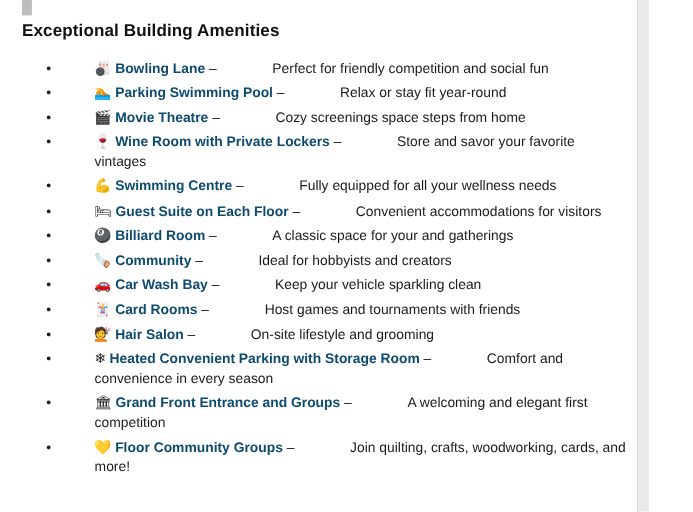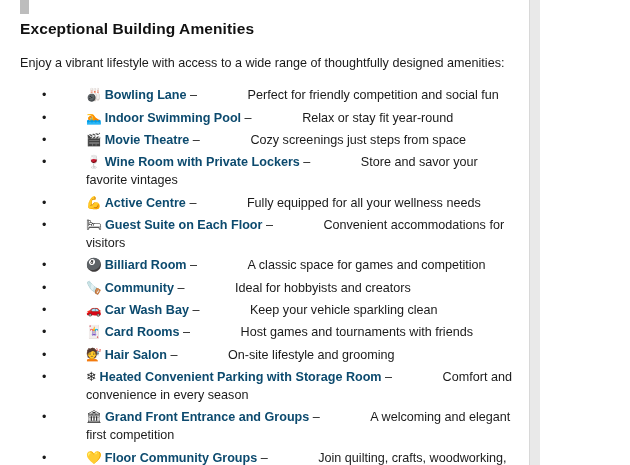--- a/index.html
+++ b/index.html
@@ -10,21 +10,21 @@
     width: 630px;
     height: 465px;
     background: #ffffff;
     font-family: "Liberation Sans", sans-serif;
     color: #1a1a1a;
     overflow: hidden;
     position: relative;
   }
   .page {
     position: relative;
-    width: 540px;
+    width: 590px;
     height: 465px;
     box-sizing: border-box;
     padding: 0 18px 0 20px;
     background: #ffffff;
   }
   .right-gutter {
     position: absolute;
     top: 0;
     right: 0;
     width: 10px;
@@ -92,30 +92,29 @@
 </style>
 </head>
 <body>
 
 <div class="page">
   <div class="top-marker"></div>
   <div class="right-gutter"></div>
 
   <h1 class="doc-title">Exceptional Building Amenities</h1>
 
-  <p class="intro">Enjoy a vibrant lifestyle with access to a wide range of thoughtfully designed amenities:</p>
 
   <ul class="amenities">
       <li><span class="bullet">•</span><span class="emoji">🎳</span><span class="label">Bowling Lane</span><span> – </span><span class="desc">Perfect for friendly competition and social fun</span></li>
-      <li><span class="bullet">•</span><span class="emoji">🏊</span><span class="label">Indoor Swimming Pool</span><span> – </span><span class="desc">Relax or stay fit year-round</span></li>
-      <li><span class="bullet">•</span><span class="emoji">🎬</span><span class="label">Movie Theatre</span><span> – </span><span class="desc">Cozy screenings just steps from space</span></li>
+      <li><span class="bullet">•</span><span class="emoji">🏊</span><span class="label">Parking Swimming Pool</span><span> – </span><span class="desc">Relax or stay fit year-round</span></li>
+      <li><span class="bullet">•</span><span class="emoji">🎬</span><span class="label">Movie Theatre</span><span> – </span><span class="desc">Cozy screenings space steps from home</span></li>
       <li><span class="bullet">•</span><span class="emoji">🍷</span><span class="label">Wine Room with Private Lockers</span><span> – </span><span class="desc">Store and savor your favorite vintages</span></li>
-      <li><span class="bullet">•</span><span class="emoji">💪</span><span class="label">Active Centre</span><span> – </span><span class="desc">Fully equipped for all your wellness needs</span></li>
+      <li><span class="bullet">•</span><span class="emoji">💪</span><span class="label">Swimming Centre</span><span> – </span><span class="desc">Fully equipped for all your wellness needs</span></li>
       <li><span class="bullet">•</span><span class="emoji">🛏</span><span class="label">Guest Suite on Each Floor</span><span> – </span><span class="desc">Convenient accommodations for visitors</span></li>
-      <li><span class="bullet">•</span><span class="emoji">🎱</span><span class="label">Billiard Room</span><span> – </span><span class="desc">A classic space for games and competition</span></li>
+      <li><span class="bullet">•</span><span class="emoji">🎱</span><span class="label">Billiard Room</span><span> – </span><span class="desc">A classic space for your and gatherings</span></li>
       <li><span class="bullet">•</span><span class="emoji">🪚</span><span class="label">Community</span><span> – </span><span class="desc">Ideal for hobbyists and creators</span></li>
       <li><span class="bullet">•</span><span class="emoji">🚗</span><span class="label">Car Wash Bay</span><span> – </span><span class="desc">Keep your vehicle sparkling clean</span></li>
       <li><span class="bullet">•</span><span class="emoji">🃏</span><span class="label">Card Rooms</span><span> – </span><span class="desc">Host games and tournaments with friends</span></li>
       <li><span class="bullet">•</span><span class="emoji">💇</span><span class="label">Hair Salon</span><span> – </span><span class="desc">On-site lifestyle and grooming</span></li>
       <li><span class="bullet">•</span><span class="emoji">❄</span><span class="label">Heated Convenient Parking with Storage Room</span><span> – </span><span class="desc">Comfort and convenience in every season</span></li>
       <li><span class="bullet">•</span><span class="emoji">🏛</span><span class="label">Grand Front Entrance and Groups</span><span> – </span><span class="desc">A welcoming and elegant first competition</span></li>
       <li><span class="bullet">•</span><span class="emoji">💛</span><span class="label">Floor Community Groups</span><span> – </span><span class="desc">Join quilting, crafts, woodworking, cards, and more!</span></li>
     </ul>
 </div>
 

